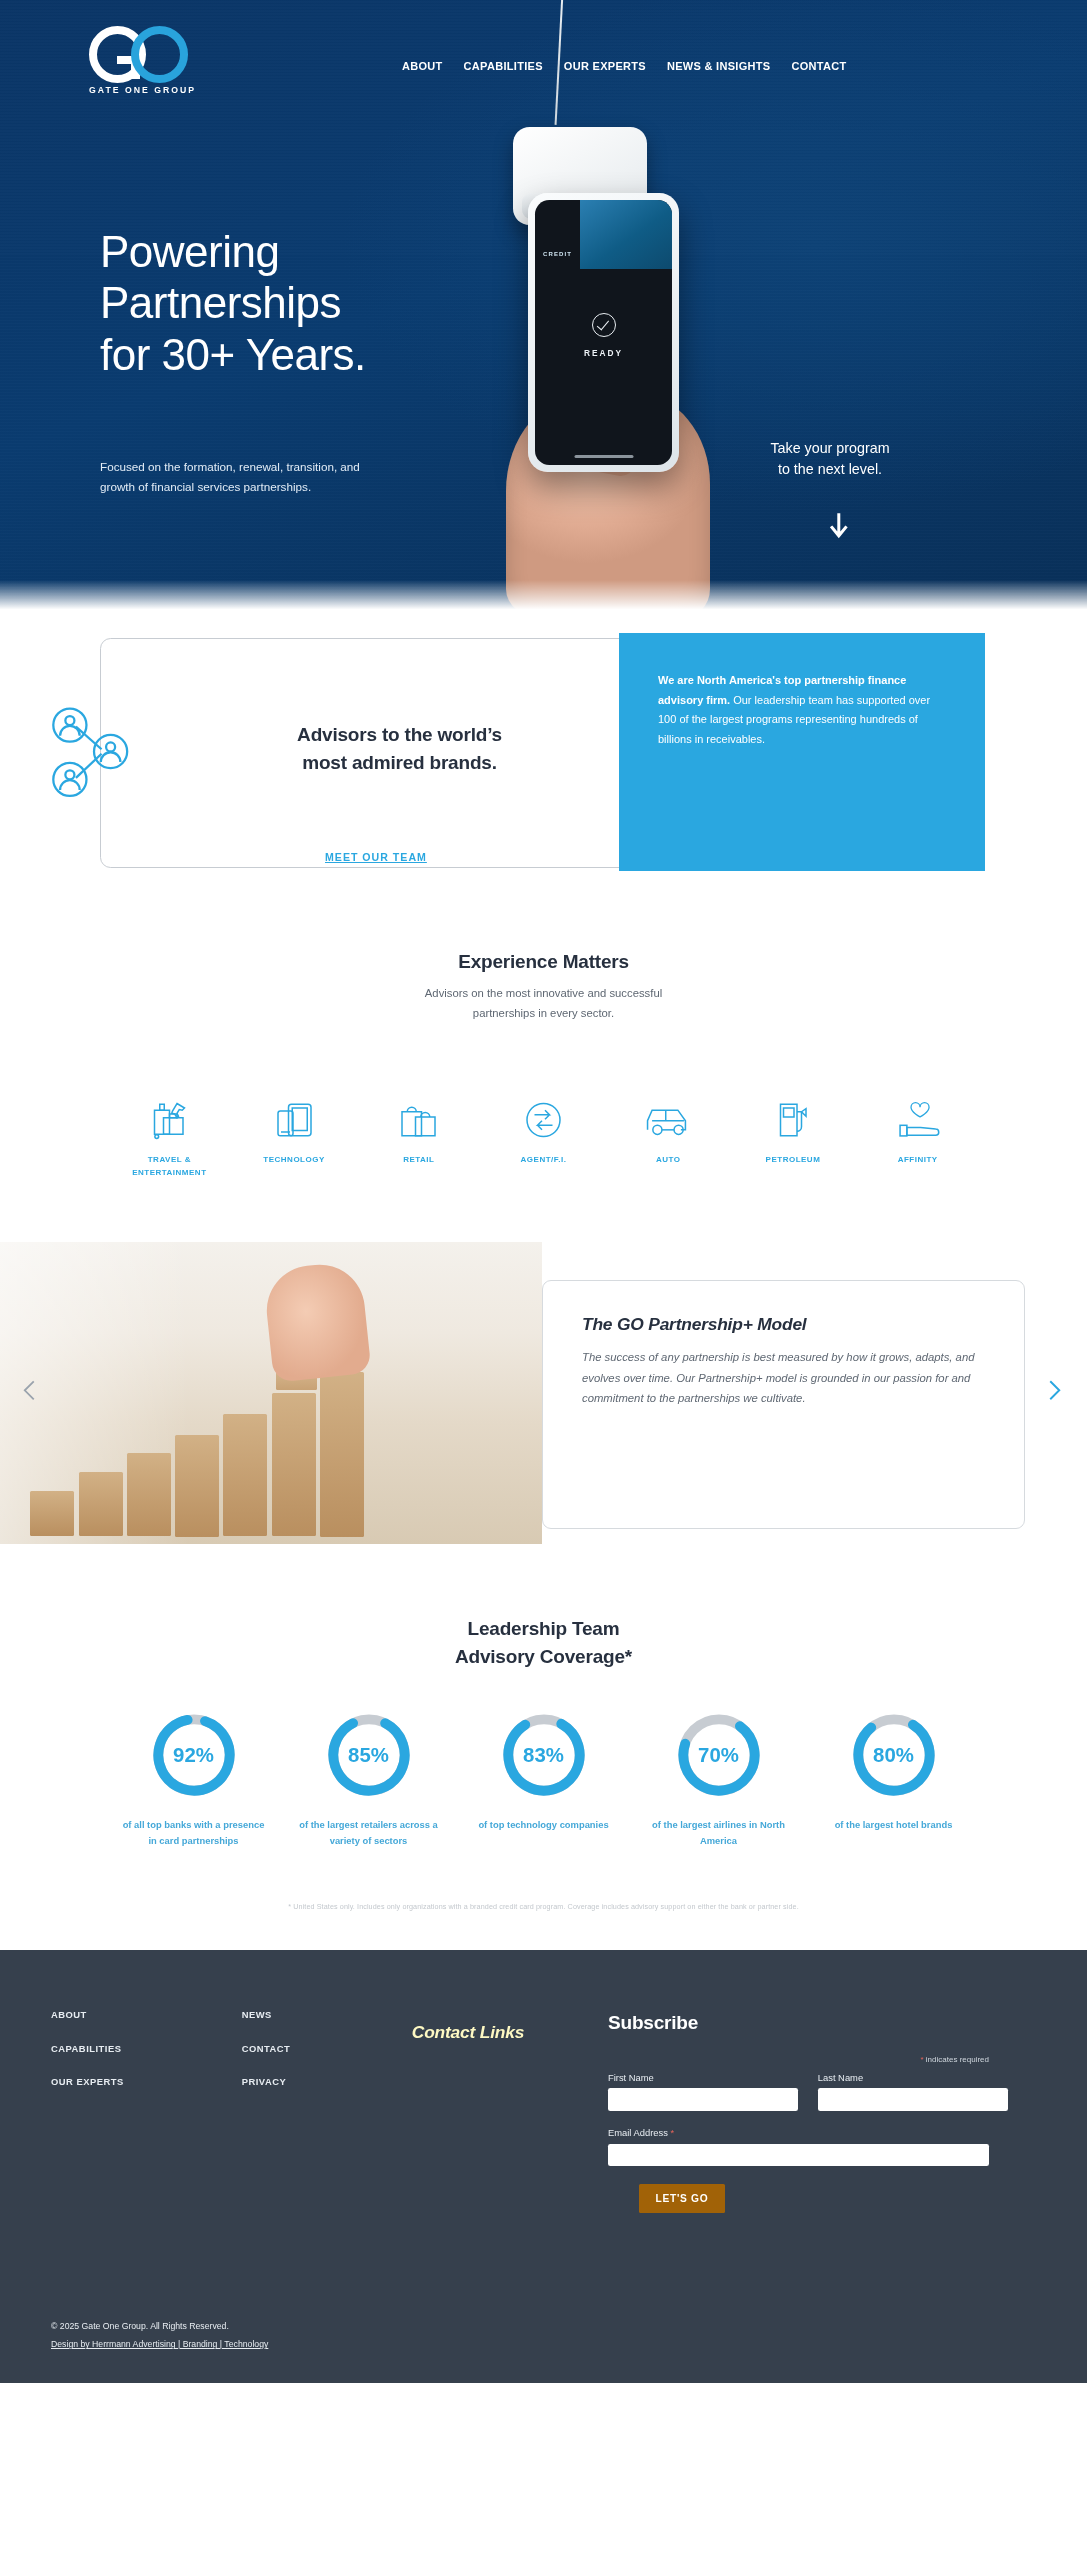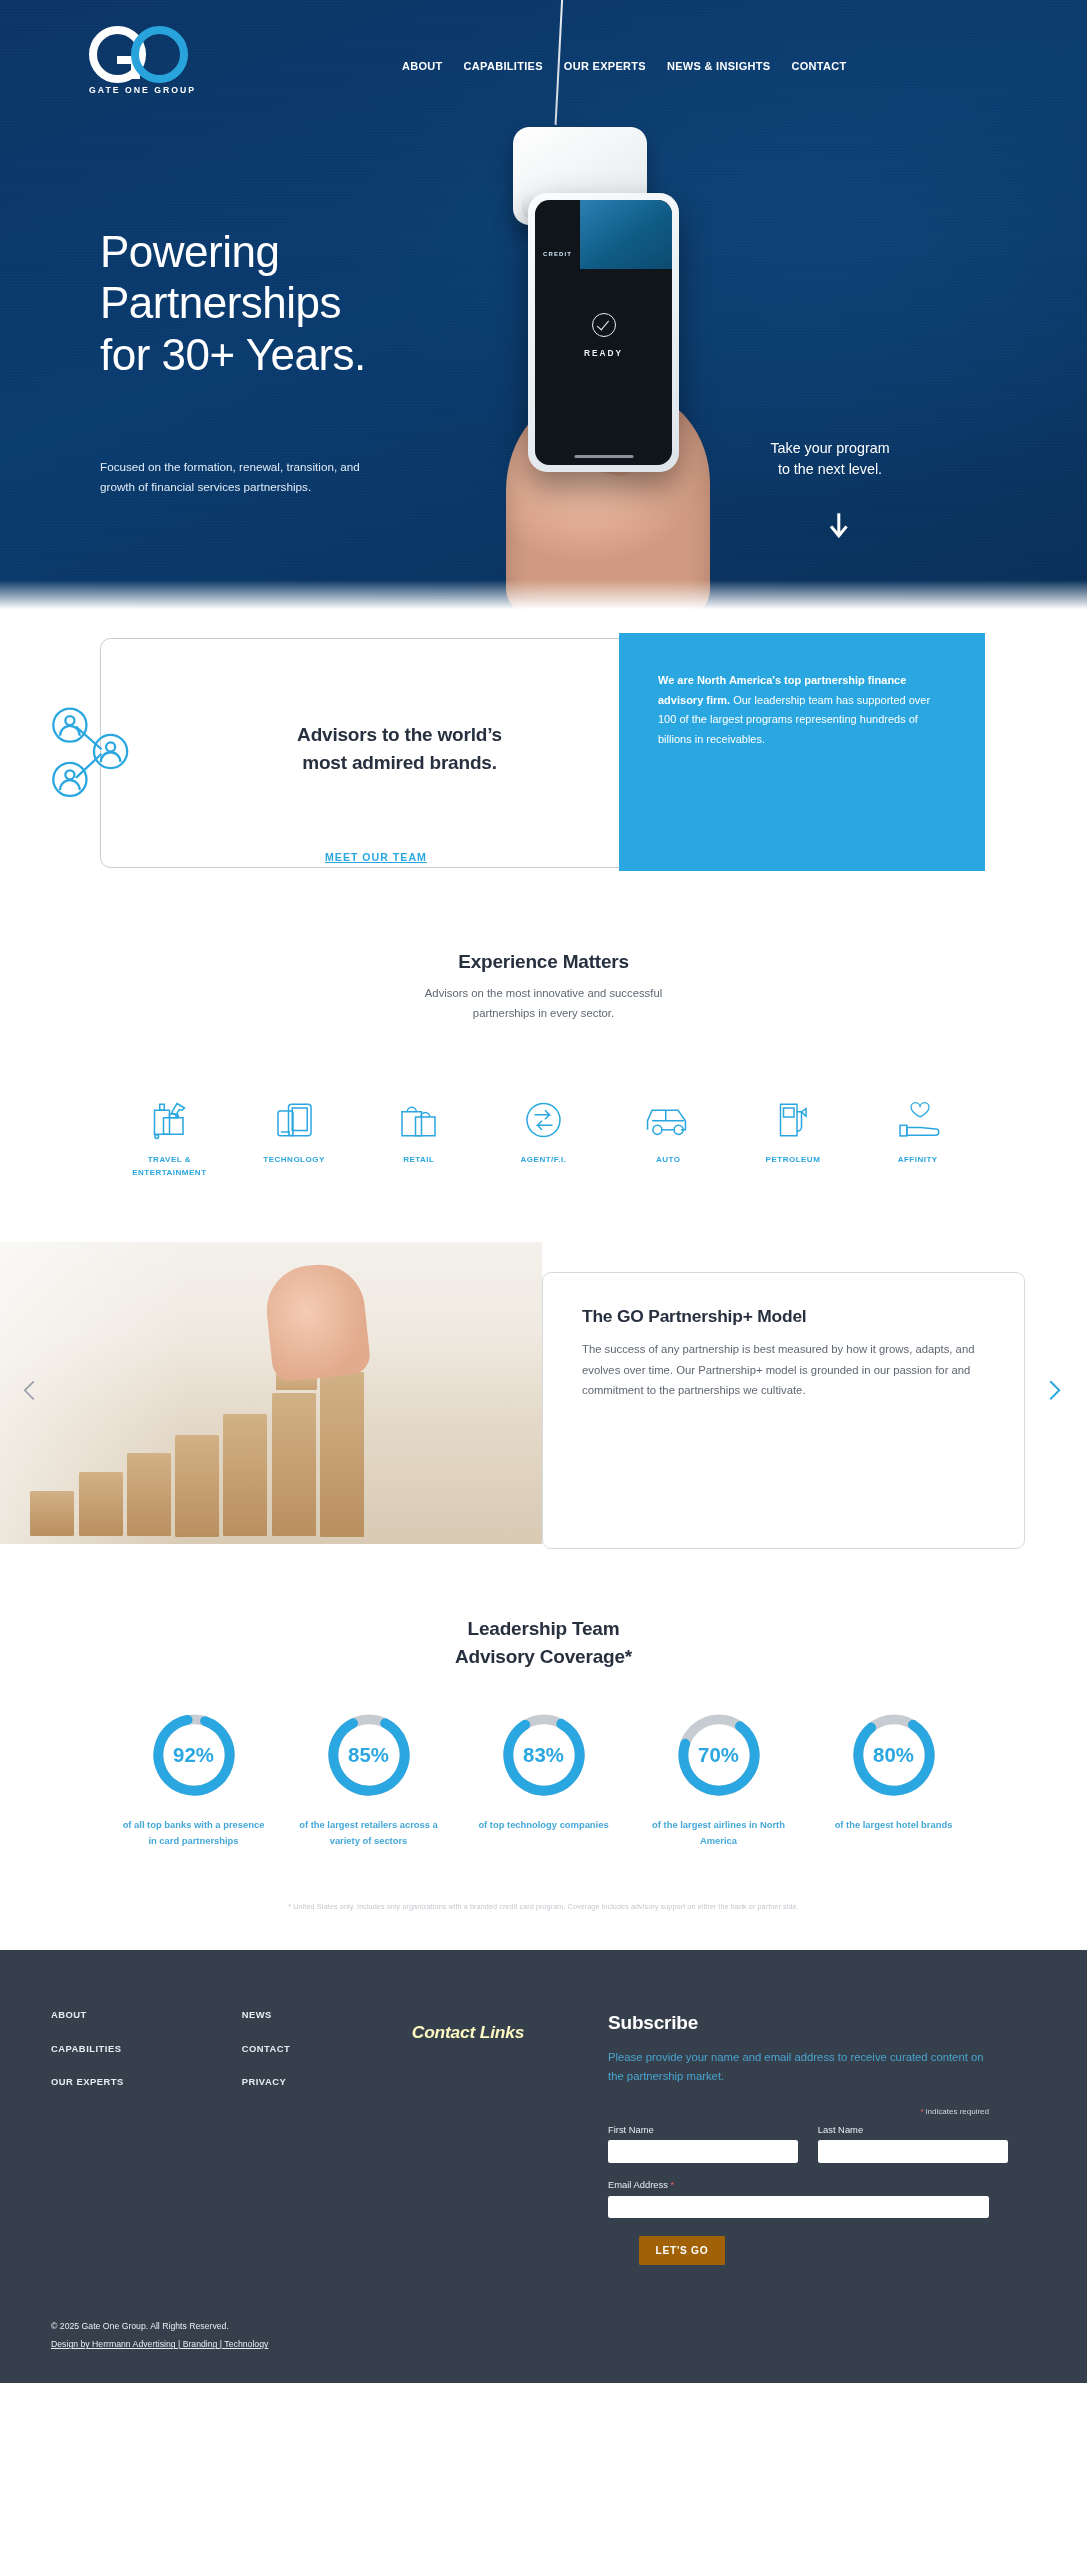--- a/index.html
+++ b/index.html
@@ -211,23 +211,24 @@
       linear-gradient(to bottom, #f4f1ec 0%, #efe9e0 30%, #e4d9c8 60%, #d8cab3 100%);
     overflow:hidden;
   }
   .blk { position:absolute; background:linear-gradient(#d2b186,#b98f5f); border-radius:1.5px; }
   .hand2 {
     position:absolute; left:268px; top:22.6px; width:98px; height:113px;
     background:radial-gradient(ellipse at 40% 40%, #f4ccb4, #e2ab8e 70%);
     border-radius:45px 45px 19.6px 19.6px; transform:rotate(-6deg);
   }
   .pm-card {
-    position:absolute; left:542px; top:36px; width:483px; height:277px;
+    position:absolute; left:542px; top:44px; width:483px; height:249px;
     border:0.8px solid #d6dade; border-radius:9px; background:#fff;
     padding:33px 39px;
+    font-style:italic;
   }
   .pm-card h3 { color:#27303f; font-size:17.4px; font-weight:700; letter-spacing:-0.2px; }
   .pm-card p { color:#5e6772; font-size:11.3px; line-height:1.82; margin-top:12px; }
   .arrow-l, .arrow-r {
     position:absolute; top:143px; width:21px; height:21px; cursor:pointer;
   }
   .arrow-l { left:21px; }
   .arrow-r { right:21px; }
 
   
@@ -616,21 +617,20 @@
       <a href="#">NEWS</a>
       <a href="#">CONTACT</a>
       <a href="#">PRIVACY</a>
     </div>
   </div>
 
   <div class="f-contact">Contact Links</div>
 
   <div class="f-sub">
     <h3>Subscribe</h3>
-    <div class="blurb">Please provide your name and email address to receive curated content on the partnership market.</div>
 
     <div class="req-note">
       <span class="req-star">*</span>
       <span>indicates required</span>
     </div>
 
     <div class="f-row">
       <div class="fld">
         <label>First Name</label>
         <input type="text" value="" style="">

